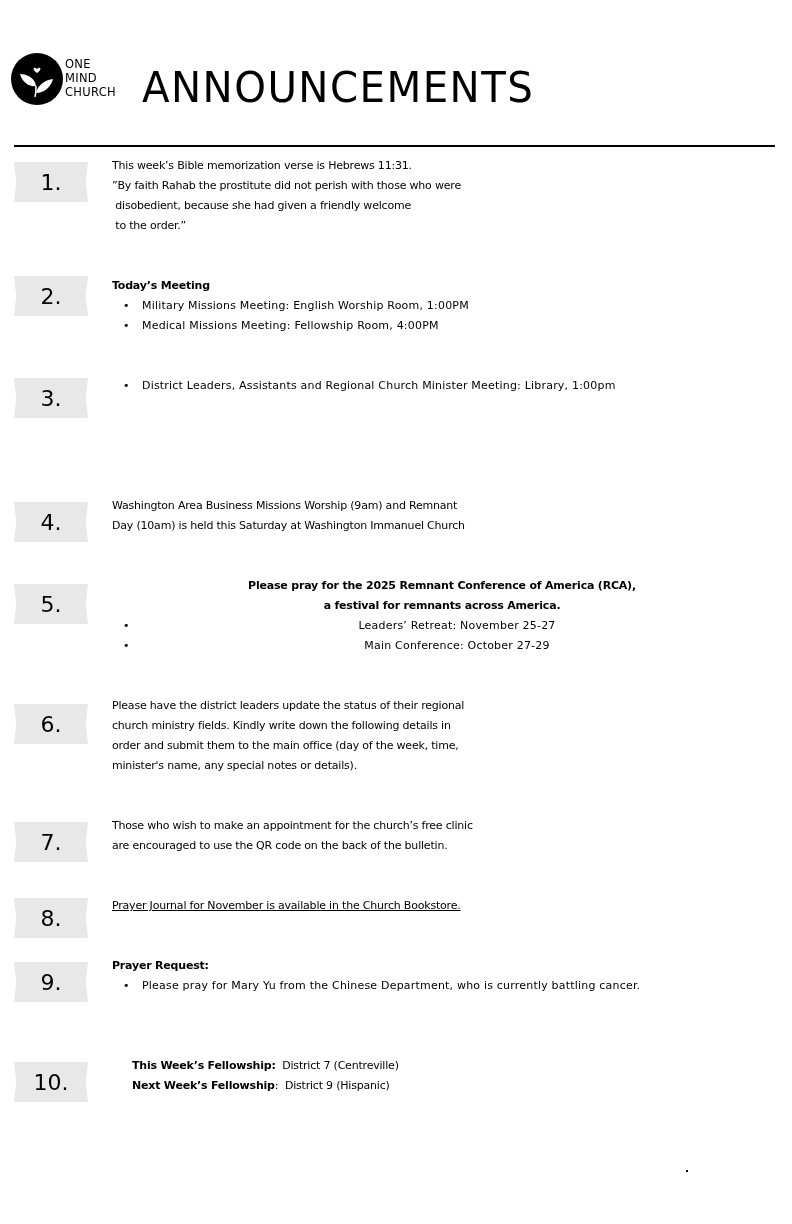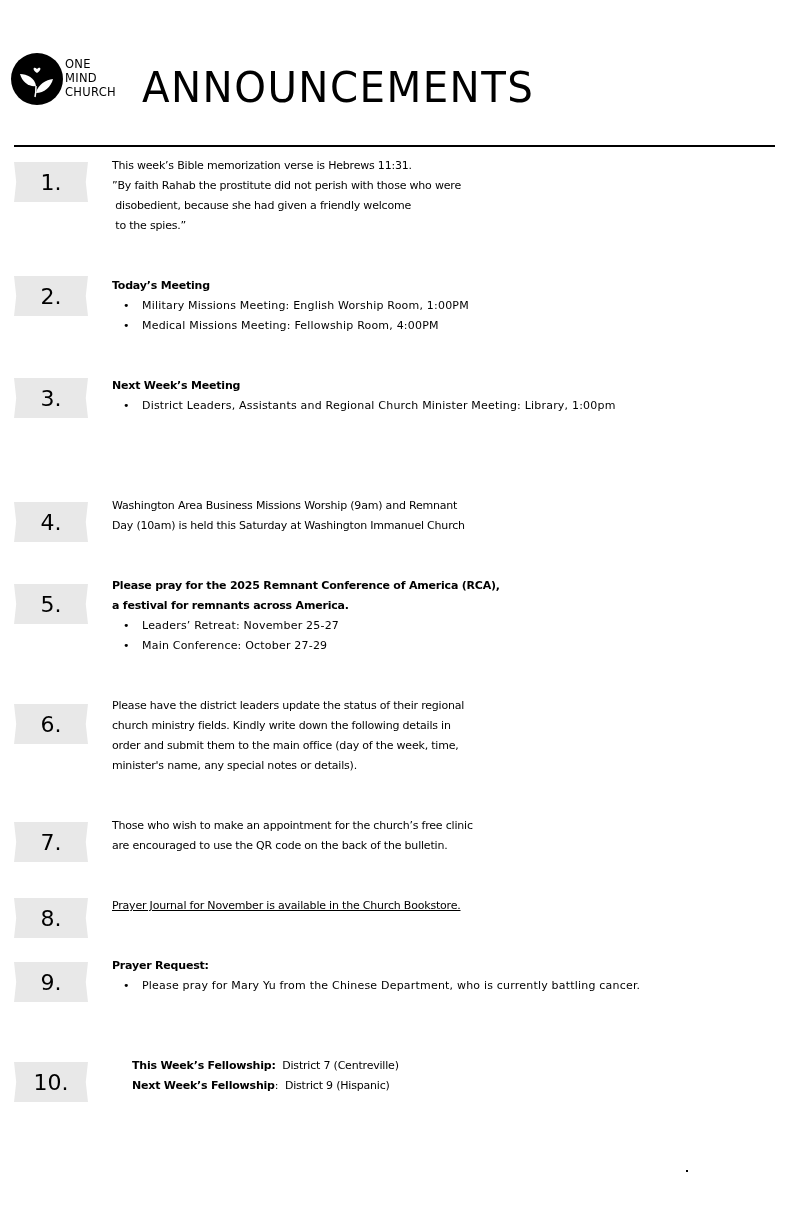--- a/index.html
+++ b/index.html
@@ -44,52 +44,51 @@
 </div>
 <h1 class="title">ANNOUNCEMENTS</h1>
 <div class="rule"></div>
 
 <div class="item">
   <div class="num-box" style="top:162px;">1.</div>
   <div class="content b" style="top:156px;">
     <span class="line">This week’s Bible memorization verse is Hebrews 11:31.</span>
     <span class="line">”By faith Rahab the prostitute did not perish with those who were</span>
     <span class="line"> disobedient, because she had given a friendly welcome</span>
-    <span class="line"> to the spies.”</span>
+    <span class="line"> to the order.”</span>
   </div>
 </div>
 
 <div class="item">
   <div class="num-box" style="top:276px;">2.</div>
   <div class="content" style="top:276px;">
     <span class="line b">Today’s Meeting</span>
     <span class="bullet">Military Missions Meeting: English Worship Room, 1:00PM</span>
     <span class="bullet">Medical Missions Meeting: Fellowship Room, 4:00PM</span>
   </div>
 </div>
 
 <div class="item">
   <div class="num-box" style="top:378px;">3.</div>
   <div class="content" style="top:376px;">
-    <span class="line b">Next Week’s Meeting</span>
     <span class="bullet" style="width:640px;">District Leaders, Assistants and Regional Church Minister Meeting: Library, 1:00pm</span>
   </div>
 </div>
 
 <div class="item">
   <div class="num-box" style="top:502px;">4.</div>
   <div class="content b" style="top:496px;">
     <span class="line">Washington Area Business Missions Worship (9am) and Remnant</span>
     <span class="line">Day (10am) is held this Saturday at Washington Immanuel Church</span>
   </div>
 </div>
 
 <div class="item">
   <div class="num-box" style="top:584px;">5.</div>
-  <div class="content" style="top:576px;">
+  <div class="content" style="top:576px;text-align:center;">
     <span class="line b">Please pray for the 2025 Remnant Conference of America (RCA),</span>
     <span class="line b">a festival for remnants across America.</span>
     <span class="bullet">Leaders’ Retreat: November 25-27</span>
     <span class="bullet">Main Conference: October 27-29</span>
   </div>
 </div>
 
 <div class="item">
   <div class="num-box" style="top:704px;">6.</div>
   <div class="content b" style="top:696px;">

